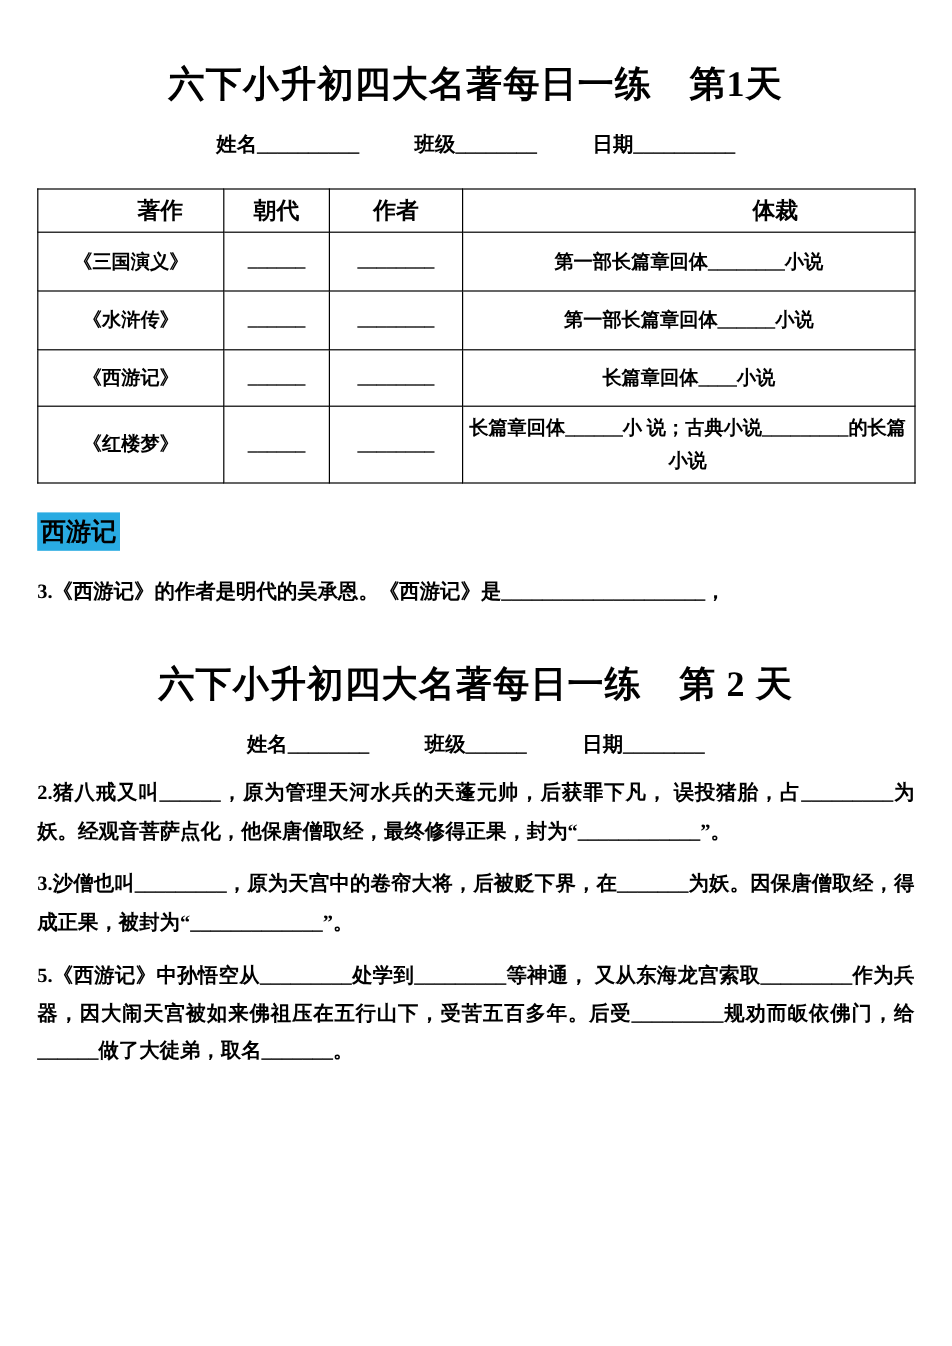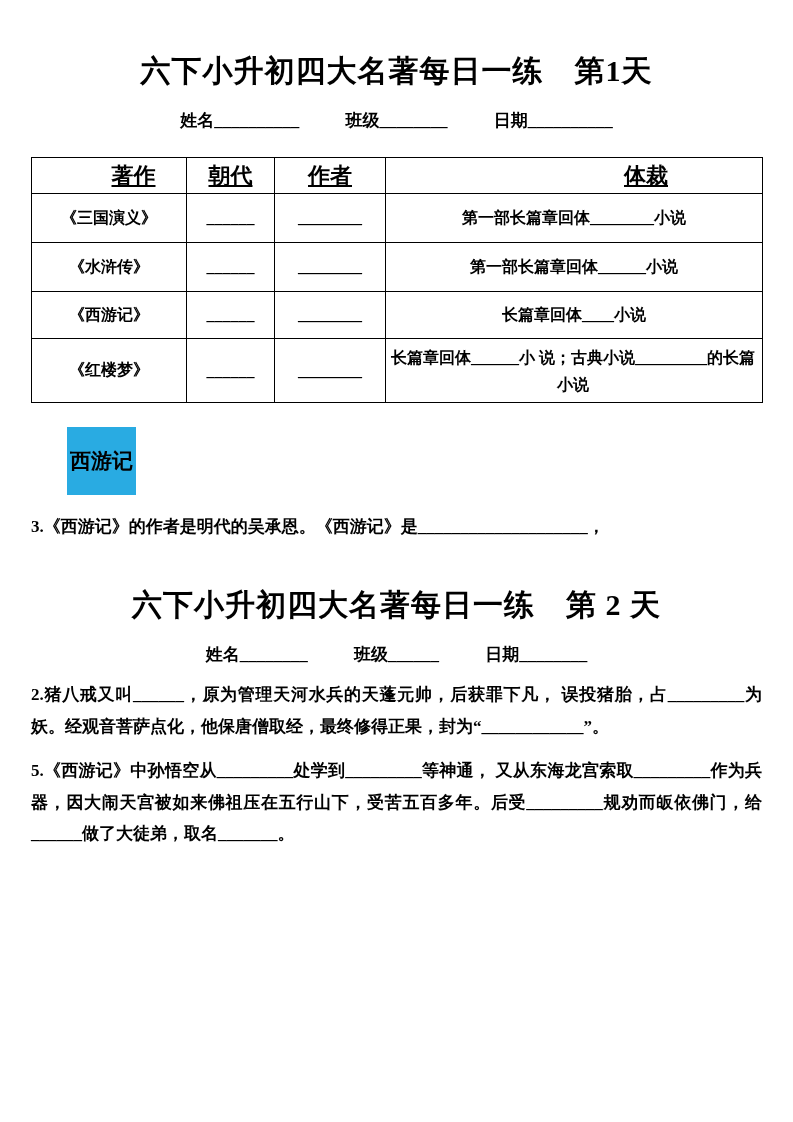--- a/index.html
+++ b/index.html
@@ -44,42 +44,41 @@
     border-collapse: collapse;
     table-layout: fixed;
     font-size: 17px;
   }
   table.classics th, table.classics td {
     border: 1.5px solid #000000;
     font-weight: bold;
     vertical-align: middle;
     overflow: hidden;
   }
-  table.classics th { font-size: 22px; text-align: center; text-decoration: underline; }
+  table.classics th { font-size: 19px; text-align: center; }
   table.classics td { font-size: 16px; text-align: center; }
   tr.hdr     { height: 36px; }
   tr.r-short { height: 49px; }
   tr.r-mid   { height: 47px; }
   tr.r-tall  { height: 64px; }
   th.th-work  { padding-left: 50px; }
   th.th-genre { padding-left: 145px; }
   td.genre-wrap {
     text-align: left;
     padding: 2px 6px 2px 4px;
     line-height: 27px;
   }
   .hl-heading-row { margin-top: 24px; line-height: 30px; }
   .hl-heading {
     display: inline-block;
     background: #29ABE2;
     color: #000000;
     font-size: 21px;
     font-weight: bold;
-    padding: 19px 3px;
-    margin-left: 36px;
+    padding: 1px 3px;
   }
   .body-line {
     margin: 16px 0 0 0;
     font-size: 17px;
     line-height: 31px;
     white-space: nowrap;
   }
   .body-para {
     margin: 0;
     font-size: 17px;
@@ -159,15 +158,16 @@
 
   <h1 class="doc-title second">六下小升初四大名著每日一练　第 2 天</h1>
 
   <div class="name-line">
     <span class="field">姓名________</span>
     <span class="field">班级______</span>
     <span class="field">日期________</span>
   </div>
 
   <p class="question first">2.猪八戒又叫______，原为管理天河水兵的天蓬元帅，后获罪下凡， 误投猪胎，占_________为妖。经观音菩萨点化，他保唐僧取经，最终修得正果，封为“____________”。</p>
+  <p class="question">3.沙僧也叫_________，原为天宫中的卷帘大将，后被贬下界，在_______为妖。因保唐僧取经，得成正果，被封为“_____________”。</p>
   <p class="question">5.《西游记》中孙悟空从_________处学到_________等神通， 又从东海龙宫索取_________作为兵器，因大闹天宫被如来佛祖压在五行山下，受苦五百多年。后受_________规劝而皈依佛门，给______做了大徒弟，取名_______。</p>
 
 </div>
 
 </body></html>

